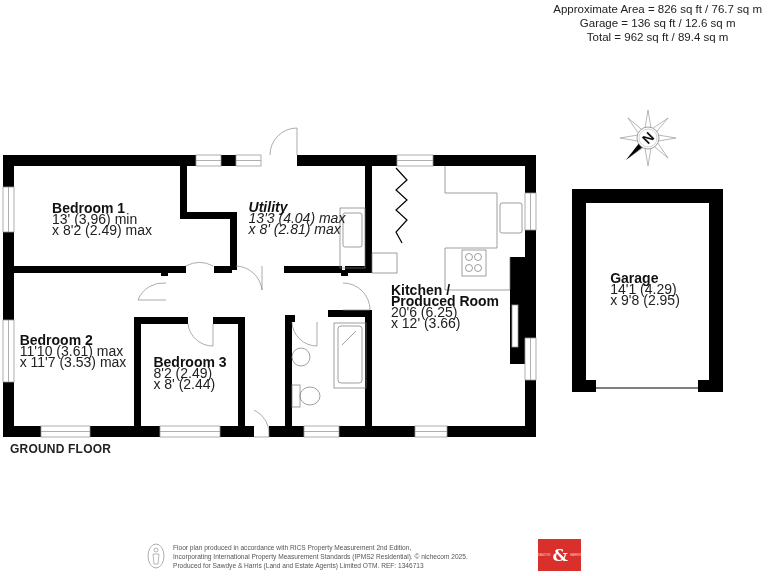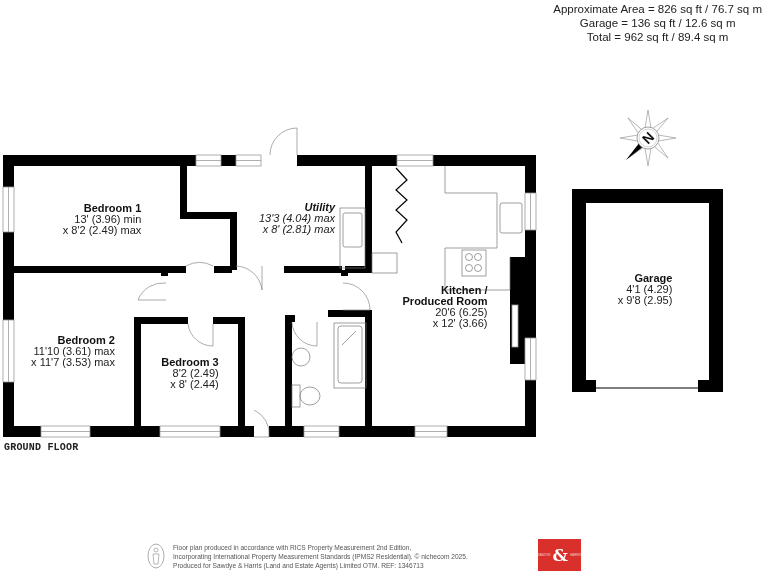--- a/index.html
+++ b/index.html
@@ -3,23 +3,23 @@
 <meta charset="utf-8">
 <style>
   html, body { margin:0; padding:0; background:#ffffff; }
   body { width:768px; height:576px; position:relative; overflow:hidden; font-family:"Liberation Sans", sans-serif; color:#111; }
   .header { position:absolute; right:6px; top:2px; text-align:right; }
   .title { font-size:20px; font-weight:bold; letter-spacing:0.1px; line-height:24px; color:#111; }
   .area-line { font-size:11.5px; line-height:14px; color:#222;text-align:center; }
   .note { font-size:7.5px; line-height:12px; color:#333; margin-top:2px; }
   .compass { position:absolute; left:618px; top:108px; width:60px; height:60px; }
   .plan { position:absolute; left:0; top:0; width:768px; height:576px; }
-  .room-label { position:absolute; text-align:right; font-size:11px; line-height:11px; color:#222; transform:translateX(-50%); white-space:nowrap; }
+  .room-label { position:absolute; text-align:left; font-size:14px; line-height:11px; color:#222; transform:translateX(-50%); white-space:nowrap; }
   .room-label .name { font-weight:bold; color:#111; }
-  .floor-label { position:absolute; left:4px; top:442px; font-size:10px; font-weight:bold; color:#222; letter-spacing:0.2px;font-family:Liberation Mono, monospace; }
+  .floor-label { position:absolute; left:10px; top:442px; font-size:12px; font-weight:bold; color:#222; letter-spacing:0.2px; }
   .footer { position:absolute; left:147px; top:543px; display:flex; align-items:flex-start; }
   .footer-icon { width:18px; height:26px; margin-right:8px; }
   .footer-text { font-size:6.6px; line-height:9px; color:#555; }
   .brand-logo { position:absolute; left:538px; top:539px; width:43px; height:32px; background:#d9302c; display:flex; align-items:center; justify-content:center; }
   .brand-logo span { color:#fff; font-family:"DejaVu Serif", serif; font-size:17px; font-weight:bold; }
   .brand-logo .tiny { font-size:3px; font-family:"Liberation Sans", sans-serif; font-weight:normal; color:#f5c6c4; margin:0 2px; }
 </style>
 </head>
 <body>
 
@@ -177,21 +177,21 @@
   <div>11'10 (3.61) max</div>
   <div>x 11'7 (3.53) max</div>
 </div>
 <div class="room-label" style="left:190px; top:357px;">
   <div class="name">Bedroom 3</div>
   <div>8'2 (2.49)</div>
   <div>x 8' (2.44)</div>
 </div>
 <div class="room-label" style="left:645px; top:273px;">
   <div class="name">Garage</div>
-  <div>4'1 (4.29)</div>
+  <div>14'1 (4.29)</div>
   <div>x 9'8 (2.95)</div>
 </div>
 
 <div class="floor-label">GROUND FLOOR</div>
 
 <div class="footer">
   <svg class="footer-icon" viewBox="0 0 18 26">
     <ellipse cx="9" cy="13" rx="8" ry="12" fill="none" stroke="#999" stroke-width="0.8"></ellipse>
     <circle cx="9" cy="7" r="2" fill="none" stroke="#999" stroke-width="0.7"></circle>
     <path d="M6 11 L12 11 L11 21 L7 21 Z" fill="none" stroke="#999" stroke-width="0.7"></path>

